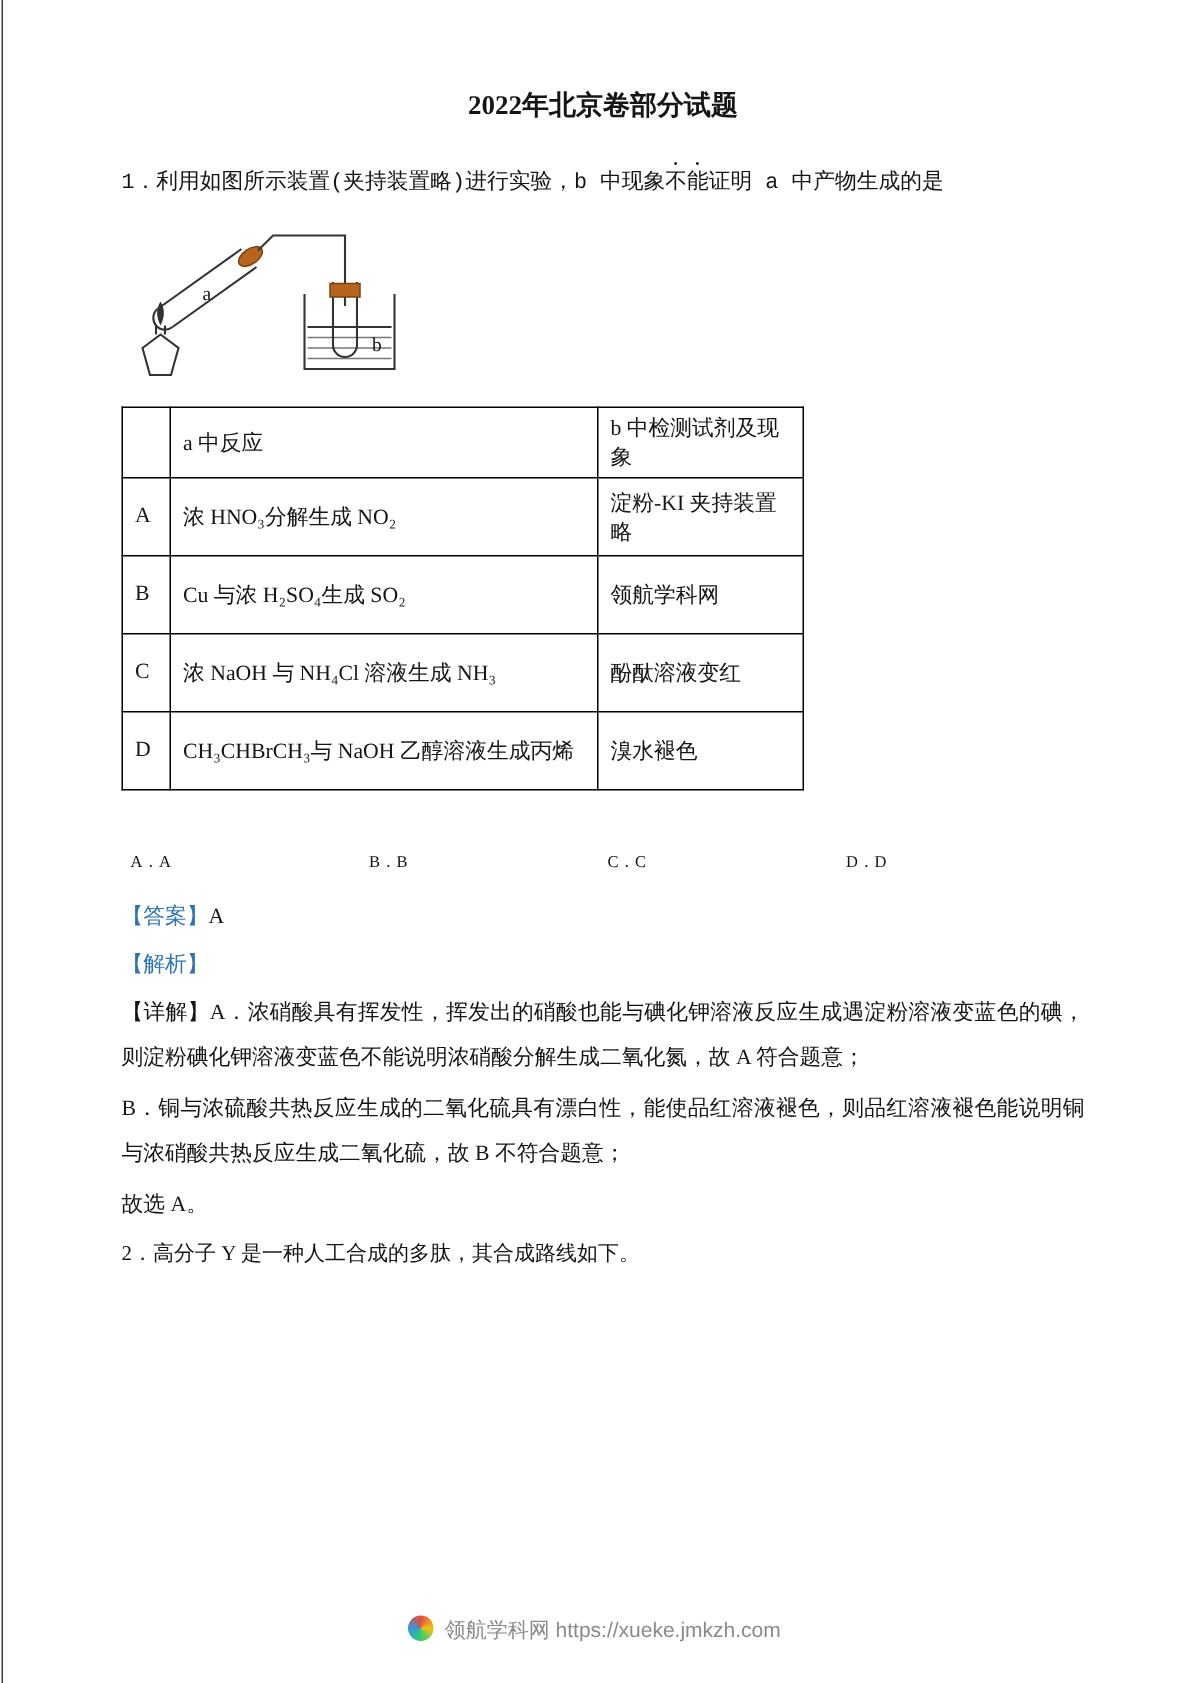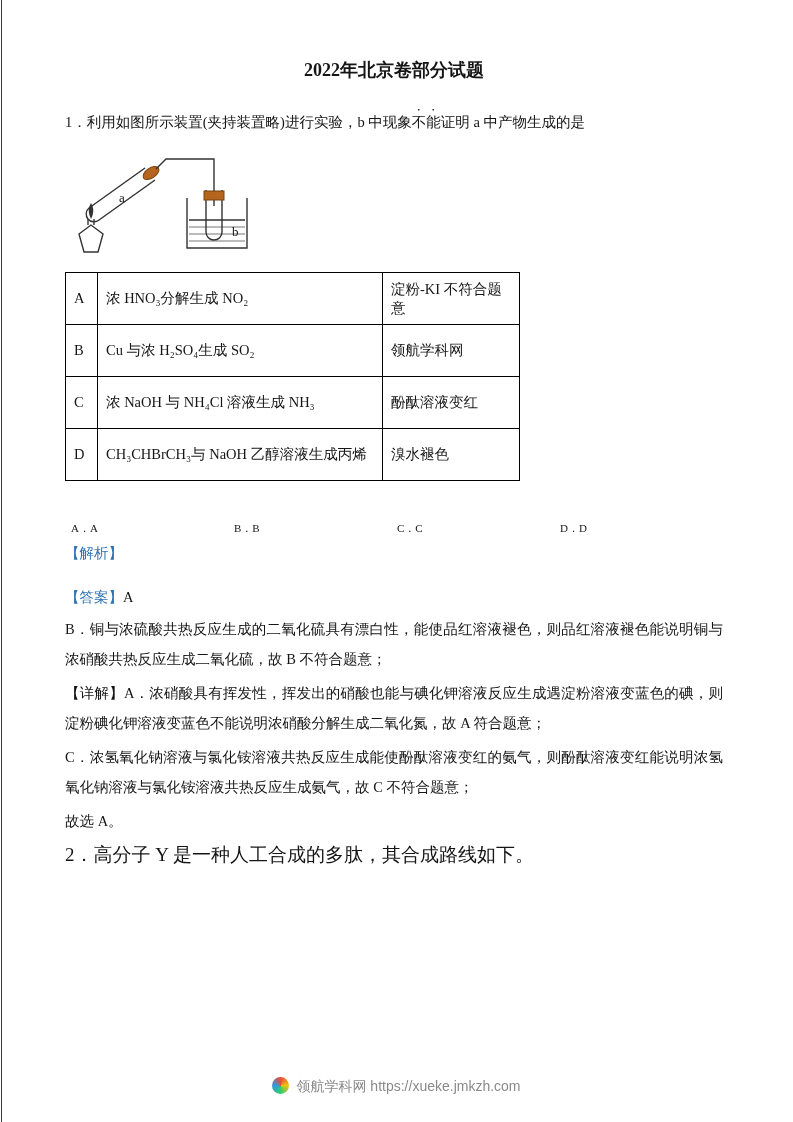--- a/index.html
+++ b/index.html
@@ -3,40 +3,40 @@
 <meta charset="utf-8">
 <style>
   * { box-sizing: border-box; }
   html,body { margin:0; padding:0; }
   body {
     width:793px; height:1122px; position:relative; overflow:hidden;
     background:#ffffff; color:#151515;
     font-family:"Liberation Serif","DejaVu Serif",serif;
   }
   .edge-line { position:absolute; left:1px; top:0; bottom:0; width:1px; background:#3a3a3a; }
-  .content { padding:58px 70px 0 65px; }
+  .content { padding:58px 70px 0 65px;margin-left:16px; }
   .title { text-align:center; font-size:18px; font-weight:bold; margin:0 0 24px 0; }
-  .q-line { font-size:14.5px; margin:0 0 10px 0; }
+  .q-line { font-size:14.5px; margin:0 0 10px 0;font-family:Liberation Mono, monospace; }
   .em-dots {
     text-emphasis: filled dot #000;
     -webkit-text-emphasis: filled dot #000;
     text-emphasis-position: over right;
     -webkit-text-emphasis-position: over;
   }
   .diagram-wrap { margin:2px 0 8px 10px; }
   table.qtable { border-collapse:collapse; font-size:14.5px; margin-top:4px; }
   table.qtable td { border:1px solid #000; padding:4px 8px; vertical-align:middle; }
   table.qtable tr { height:52px; }
   table.qtable tr.head { height:44px; }
   .choices { display:flex; margin:40px 0 0 6px; font-size:11px; }
   .choices span { width:163px; }
   p.rhythm { font-size:14.5px; line-height:30px; margin:2px 0; }
   .blue { color:var(--accent,#2e74b5); }
   .detail-block p { font-size:14.5px; line-height:30px; text-align:justify; margin:0 0 4px 0; }
-  .q2-line { font-size:19px; line-height:30px; margin:4px 0 0 0; }
+  .q2-line { font-size:14px; line-height:30px; margin:4px 0 0 0; }
   .footer { position:absolute; left:0; right:0; bottom:26px; text-align:center;
             font-size:14px; color:#8a8a8a; font-family:"Liberation Sans",sans-serif; }
   .logo-dot { display:inline-block; width:17px; height:17px; border-radius:50%;
               background:conic-gradient(#e74c3c,#f1c40f,#2ecc71,#3498db,#e74c3c);
               vertical-align:-3px; margin-right:7px; }
   svg text { font-family:"Liberation Serif","DejaVu Serif",serif; fill:#111; }
 </style>
 </head>
 <body>
 
@@ -84,24 +84,29 @@
     </svg>
   </div>
 
   <table class="qtable">
     <colgroup>
         <col style="width:32px">
         <col style="width:285px">
         <col style="width:137px">
       </colgroup>
     <tbody>
+      <tr class="head">
+        <td></td>
+        <td>a 中反应</td>
+        <td>b 中检测试剂及现象</td>
+      </tr>
       <tr>
         <td>A</td>
         <td>浓 HNO₃分解生成 NO₂</td>
-        <td>淀粉-KI 不符合题意</td>
+        <td>淀粉-KI 夹持装置略</td>
       </tr>
       <tr>
         <td>B</td>
         <td>Cu 与浓 H₂SO₄生成 SO₂</td>
         <td>领航学科网</td>
       </tr>
       <tr>
         <td>C</td>
         <td>浓 NaOH 与 NH₄Cl 溶液生成 NH₃</td>
         <td>酚酞溶液变红</td>
@@ -114,28 +119,27 @@
     </tbody>
   </table>
 
   <div class="choices">
     <span>A．A</span>
     <span>B．B</span>
     <span>C．C</span>
     <span>D．D</span>
   </div>
 
+  <p class="rhythm" style="margin-top:14px;"><span class="blue">【答案】</span><span>A</span></p>
+
   <p class="rhythm blue">【解析】</p>
 
-  <p class="rhythm" style="margin-top:14px;"><span class="blue">【答案】</span><span>A</span></p>
-
   <div class="detail-block">
+    <p><span>【详解】</span><span>A．浓硝酸具有挥发性，挥发出的硝酸也能与碘化钾溶液反应生成遇淀粉溶液变蓝色的碘，则淀粉碘化钾溶液变蓝色不能说明浓硝酸分解生成二氧化氮，故 A 符合题意；</span></p>
     <p>B．铜与浓硫酸共热反应生成的二氧化硫具有漂白性，能使品红溶液褪色，则品红溶液褪色能说明铜与浓硝酸共热反应生成二氧化硫，故 B 不符合题意；</p>
-    <p><span>【详解】</span><span>A．浓硝酸具有挥发性，挥发出的硝酸也能与碘化钾溶液反应生成遇淀粉溶液变蓝色的碘，则淀粉碘化钾溶液变蓝色不能说明浓硝酸分解生成二氧化氮，故 A 符合题意；</span></p>
-    <p>C．浓氢氧化钠溶液与氯化铵溶液共热反应生成能使酚酞溶液变红的氨气，则酚酞溶液变红能说明浓氢氧化钠溶液与氯化铵溶液共热反应生成氨气，故 C 不符合题意；</p>
     <p>故选 A。</p>
   </div>
 
   <p class="q2-line">2．高分子 Y 是一种人工合成的多肽，其合成路线如下。</p>
 
 </div>
 
 <div class="footer">
   <span class="logo-dot"></span><span>领航学科网</span>&nbsp;<span>https://xueke.jmkzh.com</span>
 </div>

